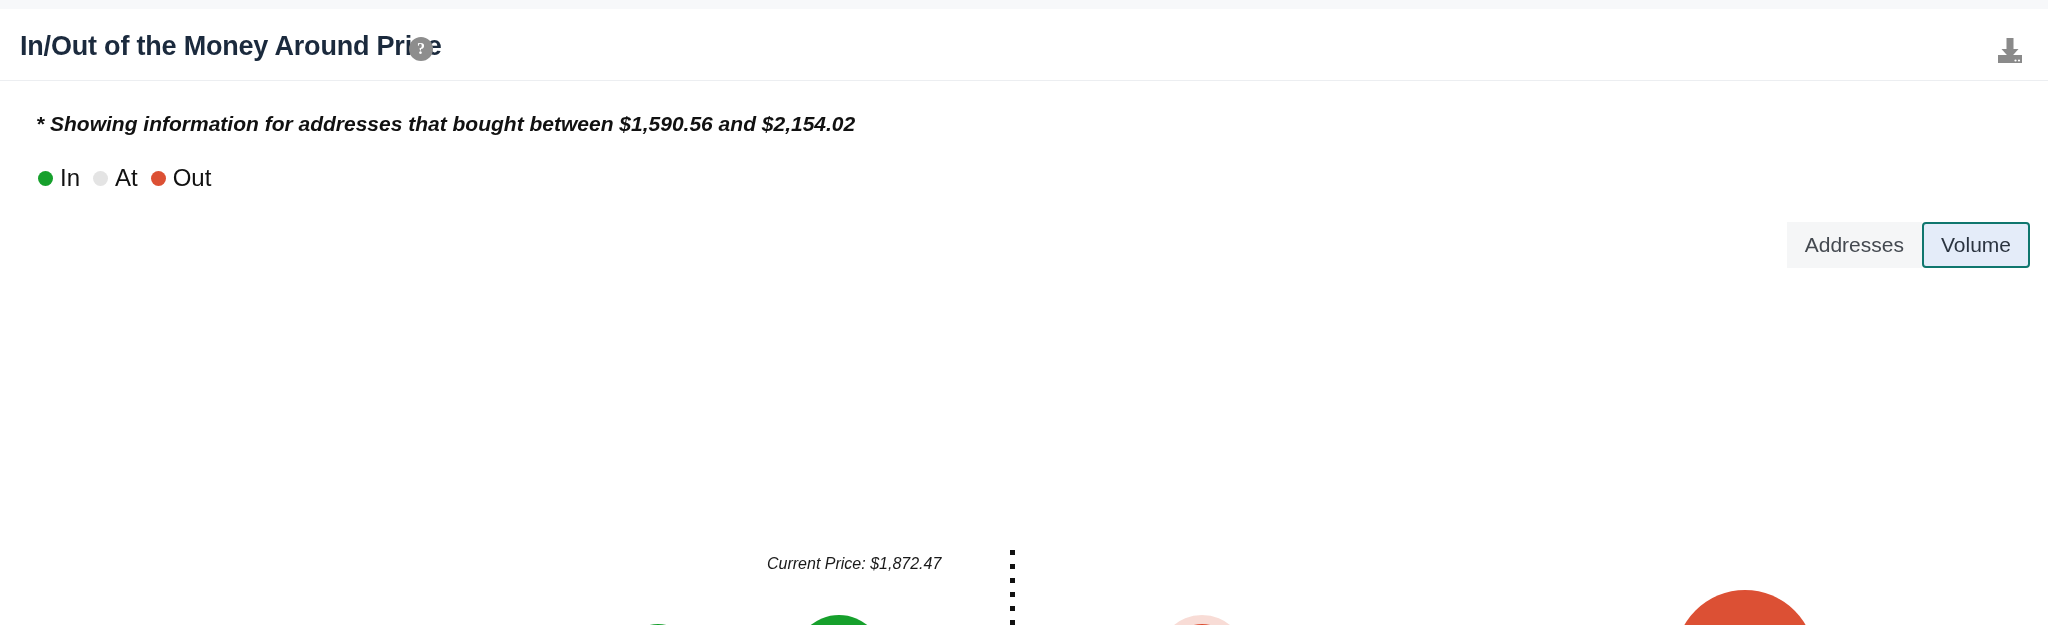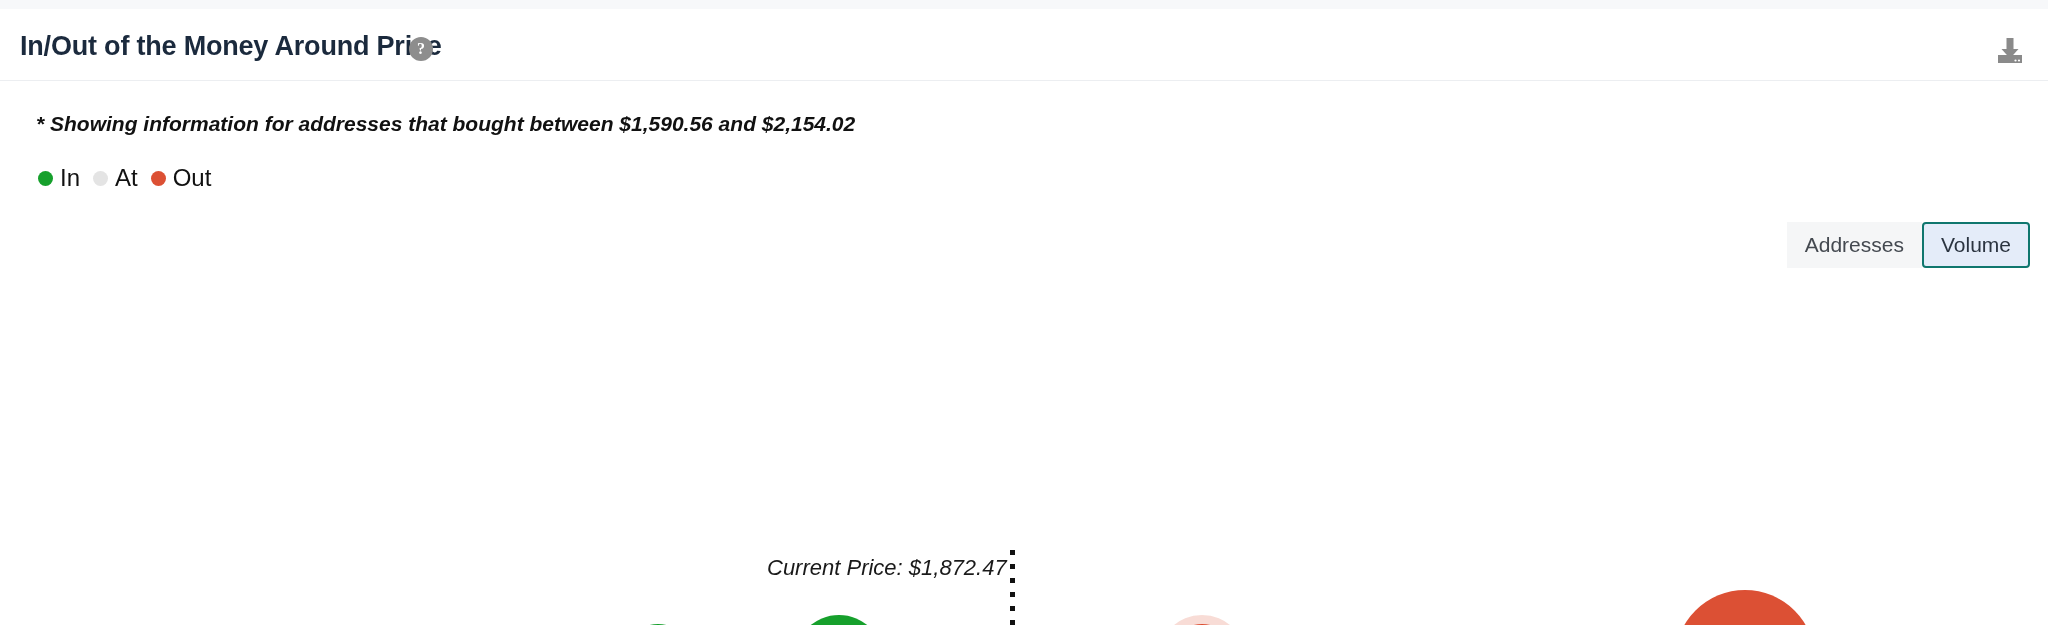--- a/index.html
+++ b/index.html
@@ -127,21 +127,21 @@
   
   .plot {
     position: absolute;
     left: 0; top: 260px;
     width: 2048px; height: 365px;
   }
 
   .current-price-label {
     position: absolute;
     left: 767px; top: 295px;
-    font-size: 22px;
+    font-size: 16px;
     font-style: italic;
     color: #1a1a1a;
     white-space: nowrap;
   }
   .price-divider {
     position: absolute;
     left: 1010px; top: 290px;
     width: 5px; height: 216px;
     background-image: repeating-linear-gradient(
       to bottom,

